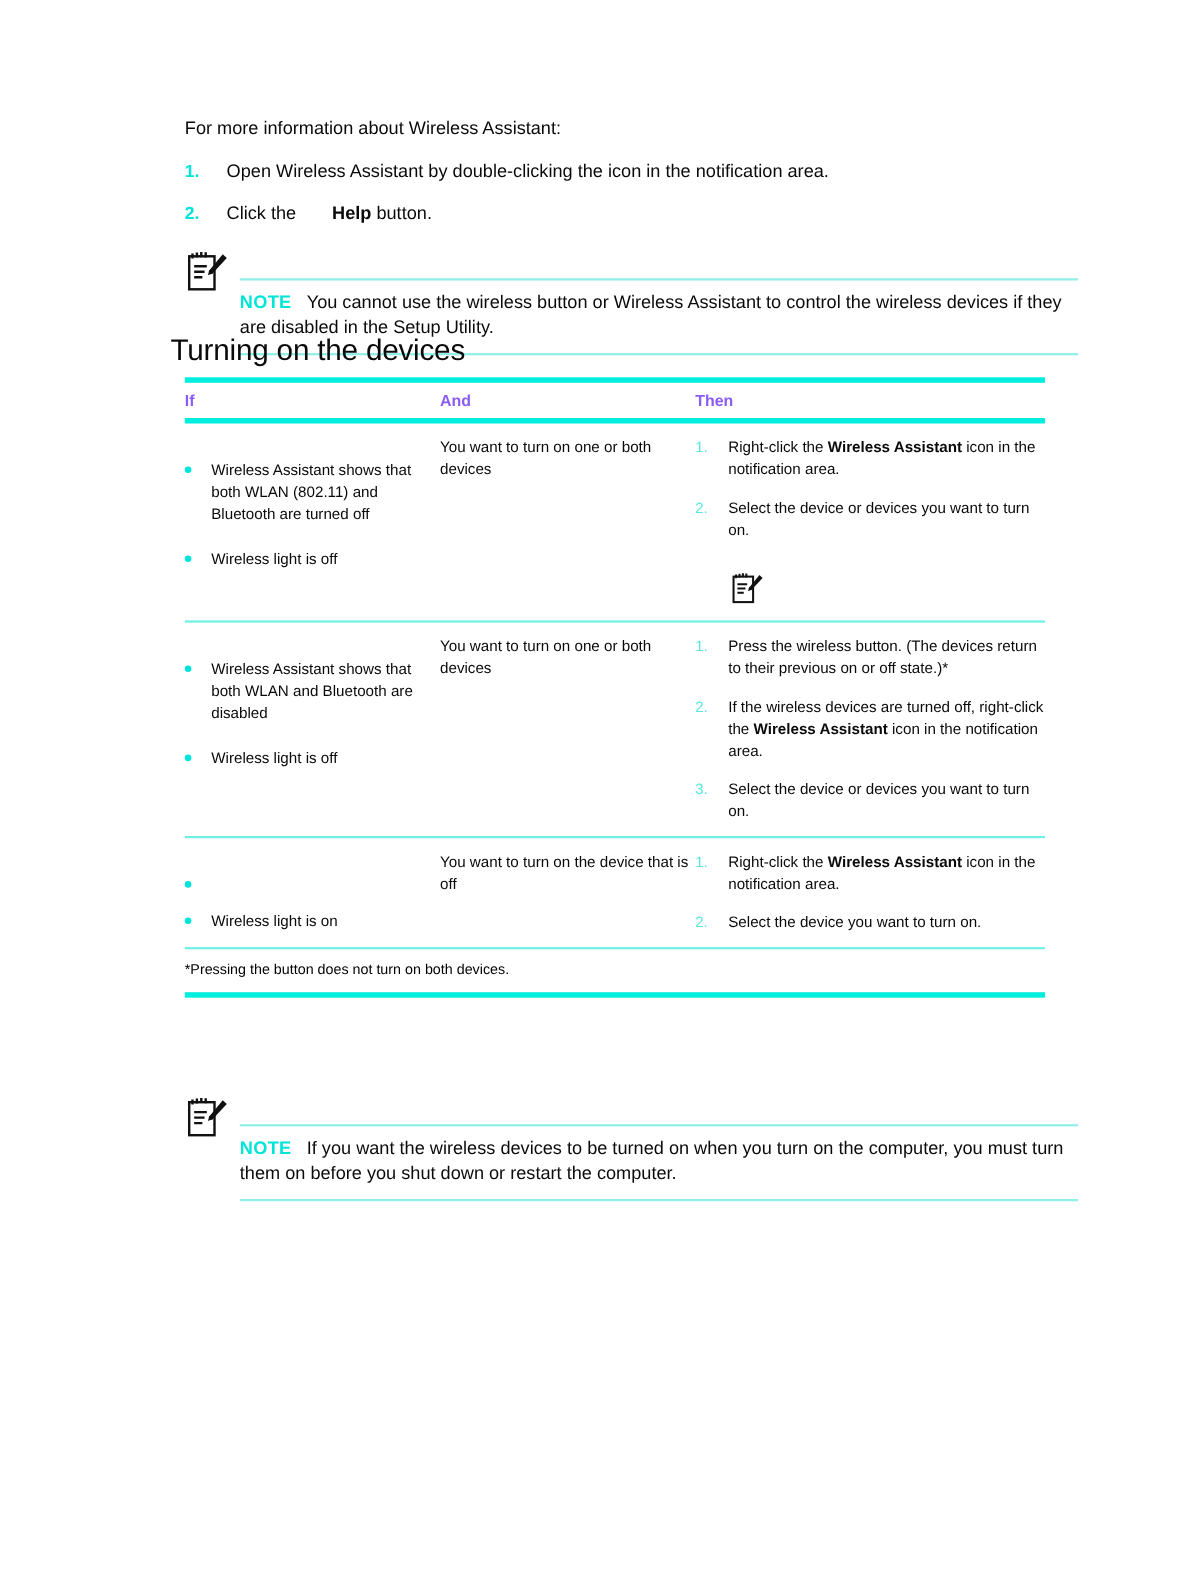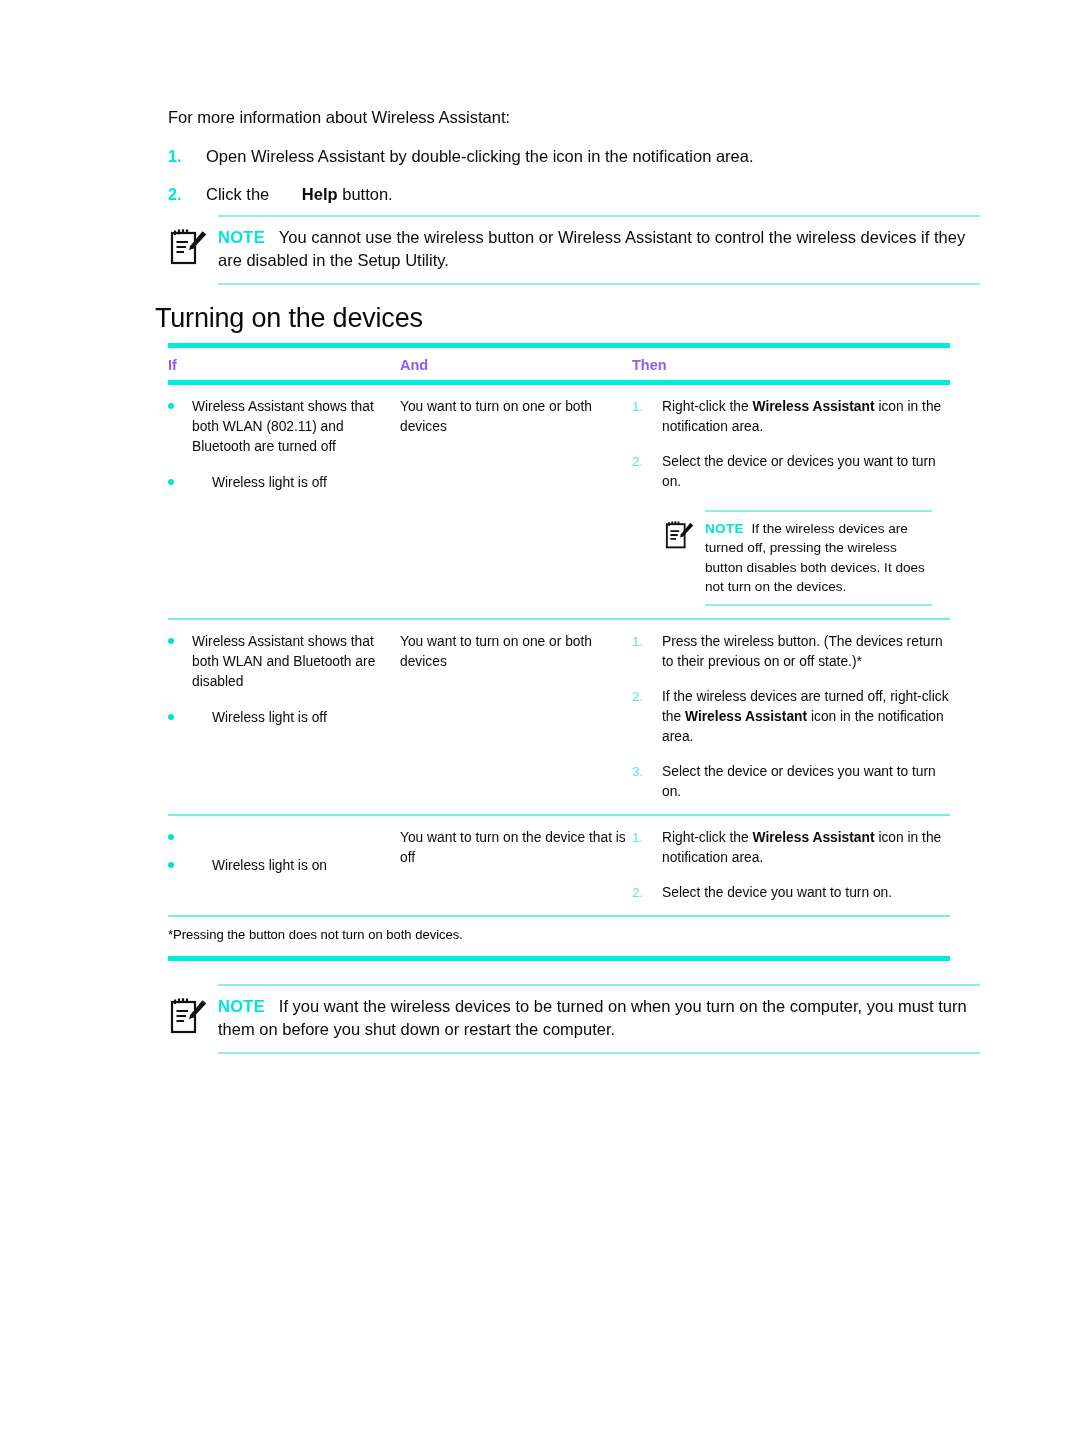--- a/index.html
+++ b/index.html
@@ -73,20 +73,21 @@
     width: 46px;
     height: 44px;
     margin-right: 6px;
     margin-top: 10px;
   }
   .note-body {
     flex: 1 1 auto;
     border-top: 2px solid #8defe6;
     border-bottom: 2px solid #8defe6;
     padding: 9px 0 10px 0;
+    margin-top: 38px;
   }
   .note-text {
     font-size: 16.5px;
     line-height: 1.42;
     color: #0a0a0a;
   }
   .note-label {
     color: #00e5d8;
     font-weight: bold;
     letter-spacing: 0.3px;
@@ -150,22 +151,23 @@
   }
   .cell { font-size: 13.8px; line-height: 1.45; color: #0a0a0a; }
   .cell b { font-weight: bold; }
 
   
   .blist { margin: 0; }
   .bitem {
     display: flex;
     align-items: flex-start;
     margin-bottom: 16px;
-  }
-  .bitem:last-child { margin-bottom: 0; gap: 20px; }
+    margin-top: 21px;
+  }
+  .bitem:last-child { margin-bottom: 0; }
   .bdot {
     flex: 0 0 24px;
     width: 24px;
     padding-top: 6px;
   }
   .bdot i {
     display: block;
     width: 6px;
     height: 6px;
     border-radius: 50%;
@@ -342,23 +344,20 @@
                 <path d="M10.5 17 H22 M10.5 22 H20 M10.5 27 H18"></path>
               </g>
               <g fill="#111111">
                 <path d="M36.5 6.2 L40.2 9.6 L27.2 23.6 L23 25.2 L24.2 21 Z"></path>
               </g>
               <g fill="none" stroke="#111111" stroke-width="1.6">
                 <path d="M24.2 21 L27.2 23.6"></path>
               </g>
             </svg>
           </div>
-          <div class="note-body">
-            <div class="note-text"><span class="note-label">NOTE</span>&nbsp;&nbsp;<span>If the wireless devices are turned off, pressing the wireless button disables both devices. It does not turn on the devices.</span></div>
-          </div>
         </div>
       </div>
     </div>
 
     <div class="rule-thin"></div>
 
     <div class="trow">
       <div class="cell col-if">
         <div class="blist">
           <div class="bitem">

